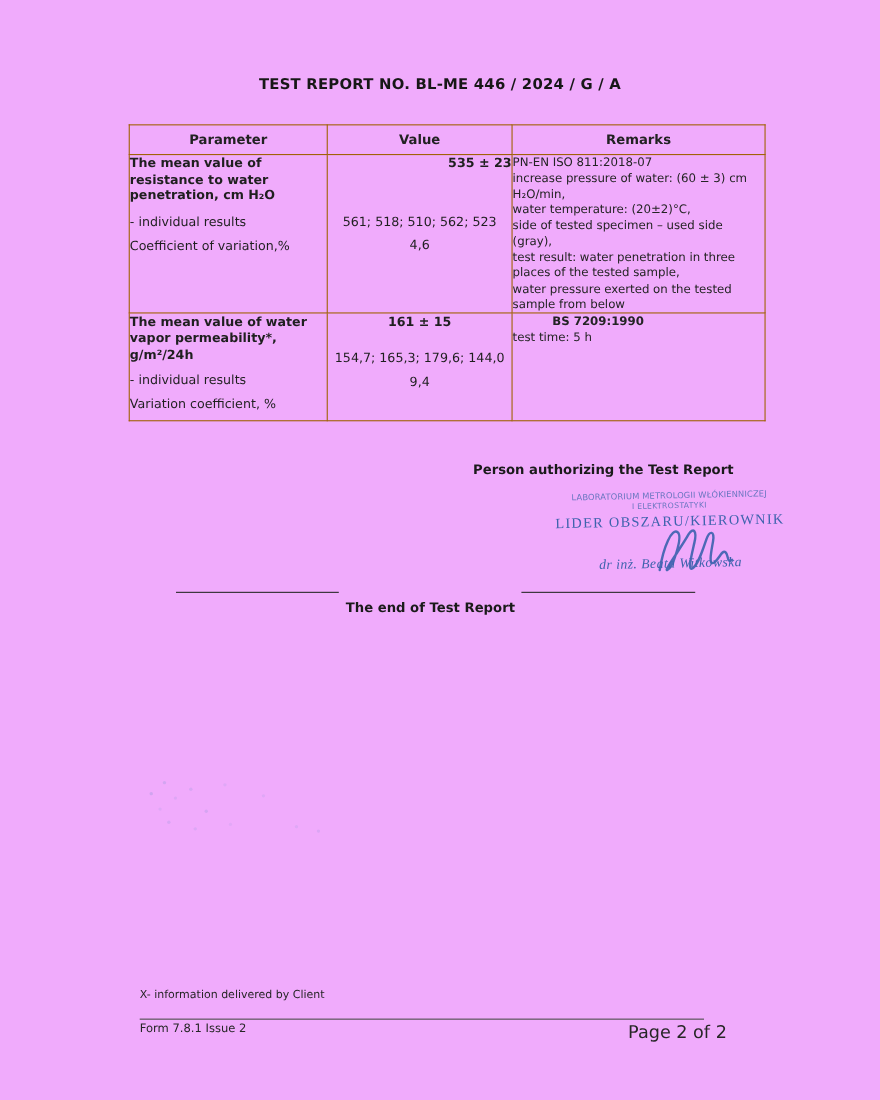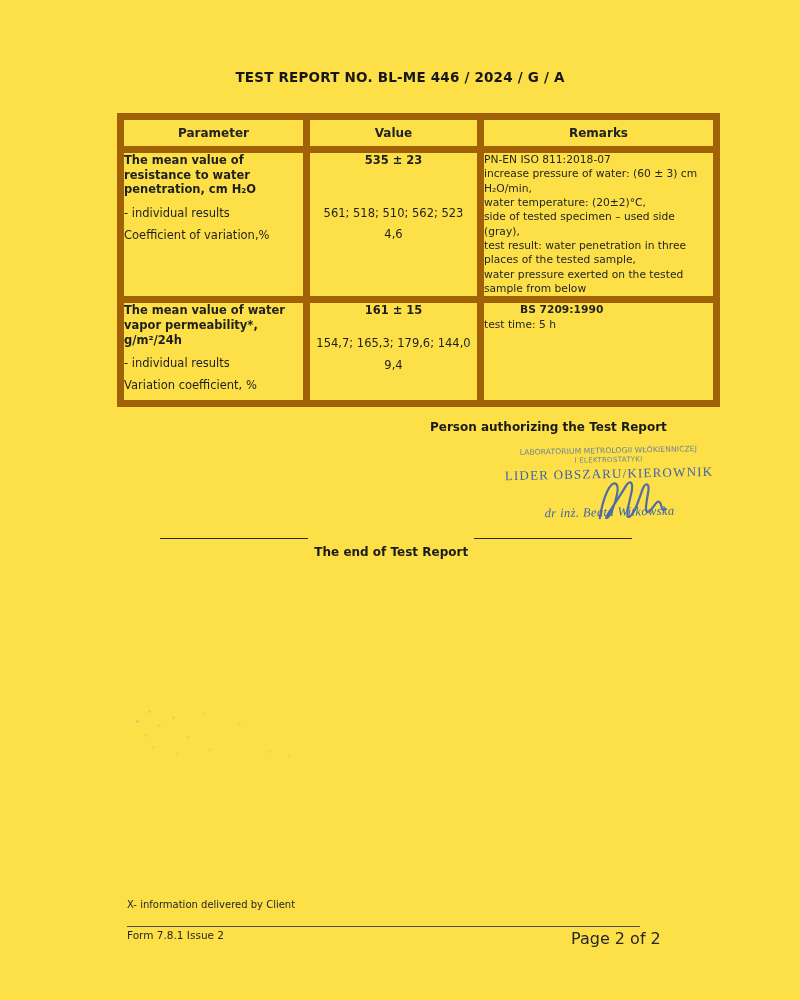--- a/index.html
+++ b/index.html
@@ -1,42 +1,42 @@
 <!DOCTYPE html>
 <html><head>
 <meta charset="utf-8">
 <style>
   html,body{margin:0;padding:0;background:#ffffff;}
   .page{
-    position:relative;width:800px;height:1000px;background:#fde047;overflow:hidden;
+    position:relative;width:800px;height:1000px;background:#f0abfc;overflow:hidden;
     font-family:"DejaVu Sans","Liberation Sans",sans-serif;color:#1f1f1f;
   }
   .title{
     position:absolute;top:69px;left:0;width:800px;text-align:center;
     font-size:13.5px;font-weight:bold;letter-spacing:.2px;color:#171717;
   }
   table.doc-table{
     position:absolute;left:117px;top:113px;width:575px;border-collapse:collapse;
     table-layout:fixed;
   }
   table.doc-table th, table.doc-table td{
-    border:7px solid #a16207;vertical-align:top;padding:0;
+    border:1px solid #a16207;vertical-align:top;padding:0;
   }
   th.col-param{width:179px;} th.col-value{width:167px;} th.col-remarks{width:229px;}
   table.doc-table th{
     height:26px;font-size:12px;font-weight:bold;text-align:center;vertical-align:middle;color:#222;
   }
   td.param{padding:9px 7px 5px 9px;font-size:11.5px;line-height:1.28;}
   td.value{padding:9px 4px 5px 4px;font-size:11.5px;text-align:center;line-height:1.28;}
   td.remarks{padding:3px 6px 3px 8px;font-size:10.7px;line-height:1.34;color:#242424;}
   .row1 td{height:130px;} .row2 td{height:97px;}
   .p-main{font-weight:bold;margin-bottom:9px;}
   .p-sub1{margin-bottom:7px;}
   .v-main{font-weight:bold;}
-  .row1 .v-main{margin-bottom:38px;}
+  .row1 .v-main{margin-bottom:38px;text-align:right;}
   .row2 .v-main{margin-bottom:18px;}
   .v-sub1{margin-bottom:7px;}
   .rm-title-bold{font-weight:bold;margin-left:36px;}
   .prewrap{white-space:pre-line;}
   td.conditions{
     padding:5px 8px 5px 9px;font-size:11px;line-height:1.4;height:32px;vertical-align:middle;
   }
   .cond-label{font-weight:bold;margin-right:4px;}
   .auth-heading{
     position:absolute;left:430px;top:420px;font-size:12px;font-weight:bold;color:#1a1a1a;

